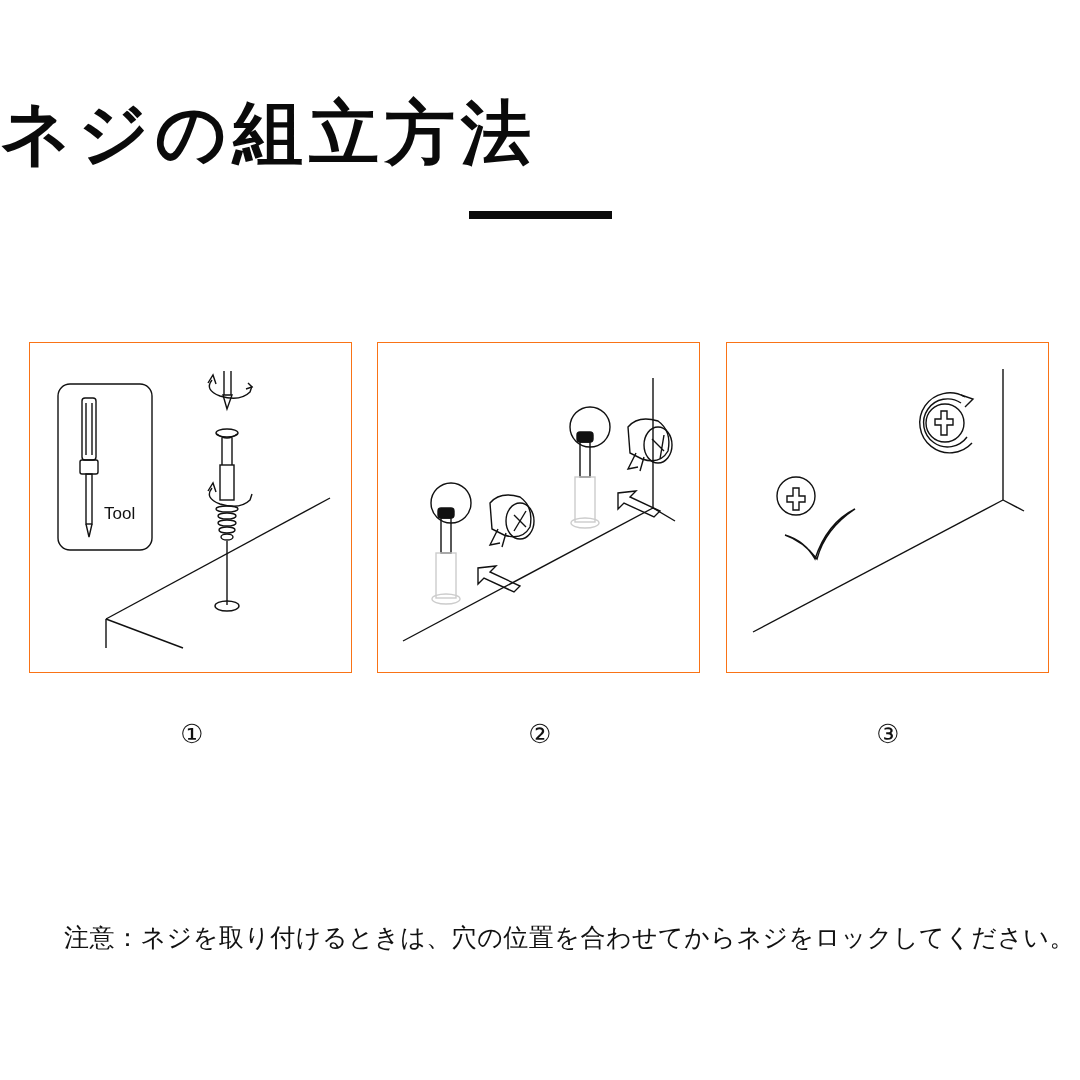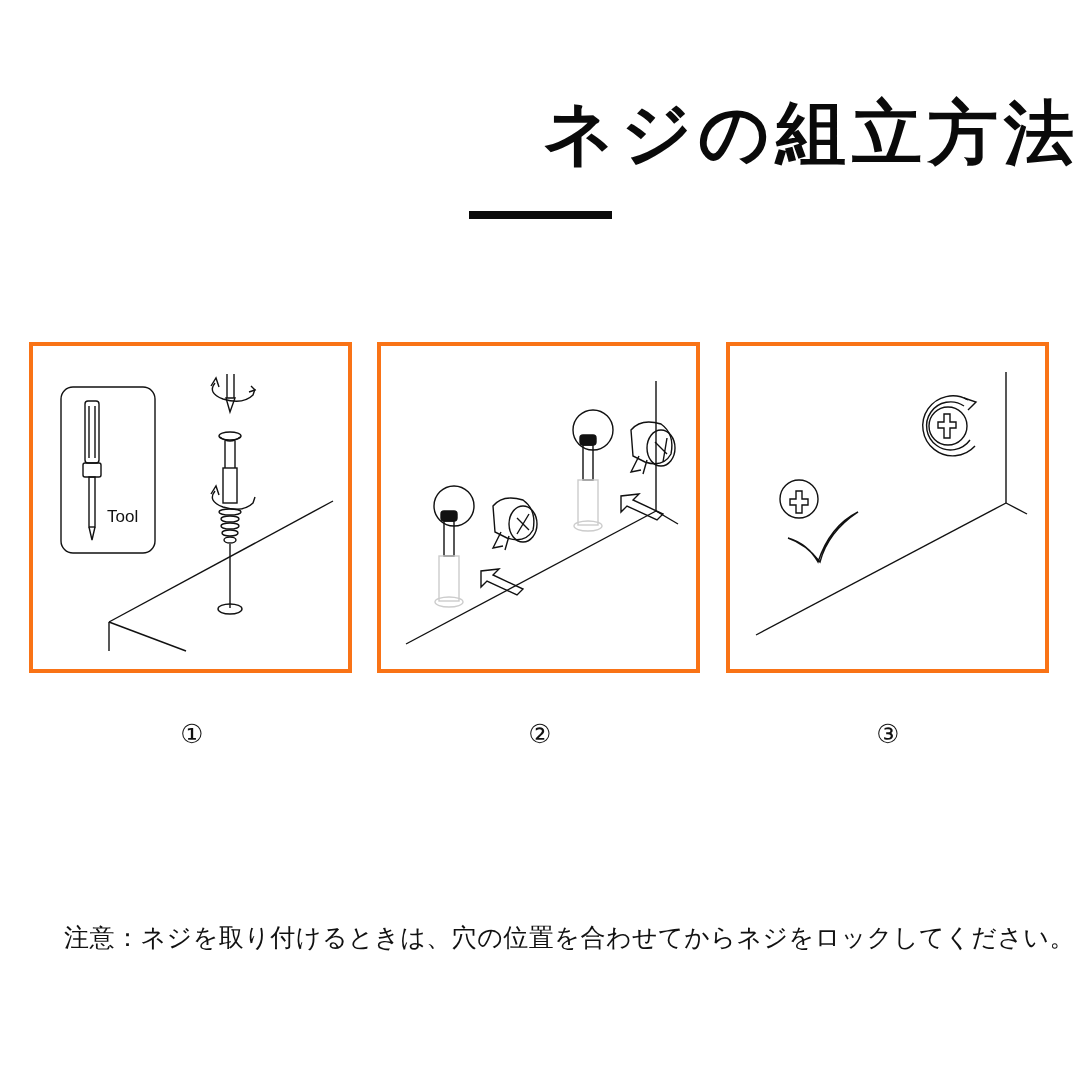--- a/index.html
+++ b/index.html
@@ -1,22 +1,22 @@
 <!DOCTYPE html>
 <html><head>
 <meta charset="utf-8">
 <style>
   html, body { margin: 0; padding: 0; background: #ffffff; }
   body { width: 1080px; height: 1080px; position: relative; overflow: hidden;
          font-family: "DejaVu Sans", "Liberation Sans", sans-serif; color: #111; }
-  .title { position: absolute; top: 88px; left: 0; width: 1080px; text-align: right;
+  .title { position: absolute; top: 88px; left: 0; width: 1080px; text-align: left;
            font-size: 70px; font-weight: bold; letter-spacing: 6px; line-height: 90px; color: #0a0a0a; }
   .title-rule { position: absolute; top: 211px; left: 469px; width: 143px; height: 8px; background: #0a0a0a; }
   .panel { position: absolute; top: 342px; width: 323px; height: 331px;
-           border: 4px solid #f97316; background: #fff; box-sizing: border-box; }
+           border: 1px solid #f97316; background: #fff; box-sizing: border-box; }
   .panel svg { position: absolute; left: 0; top: 0; }
   #p1 { left: 29px; } #p2 { left: 377px; } #p3 { left: 726px; }
   .step { position: absolute; top: 716px; width: 36px; height: 36px; text-align: center;
           font-size: 26px; line-height: 36px; color: #111; }
   #s1 { left: 174px; } #s2 { left: 522px; } #s3 { left: 870px; }
   .note { position: absolute; top: 920px; left: 64px; width: 1000px; font-size: 25px;
           line-height: 36px; color: #111; white-space: nowrap; letter-spacing: 0.5px; }
 </style>
 </head>
 <body>

